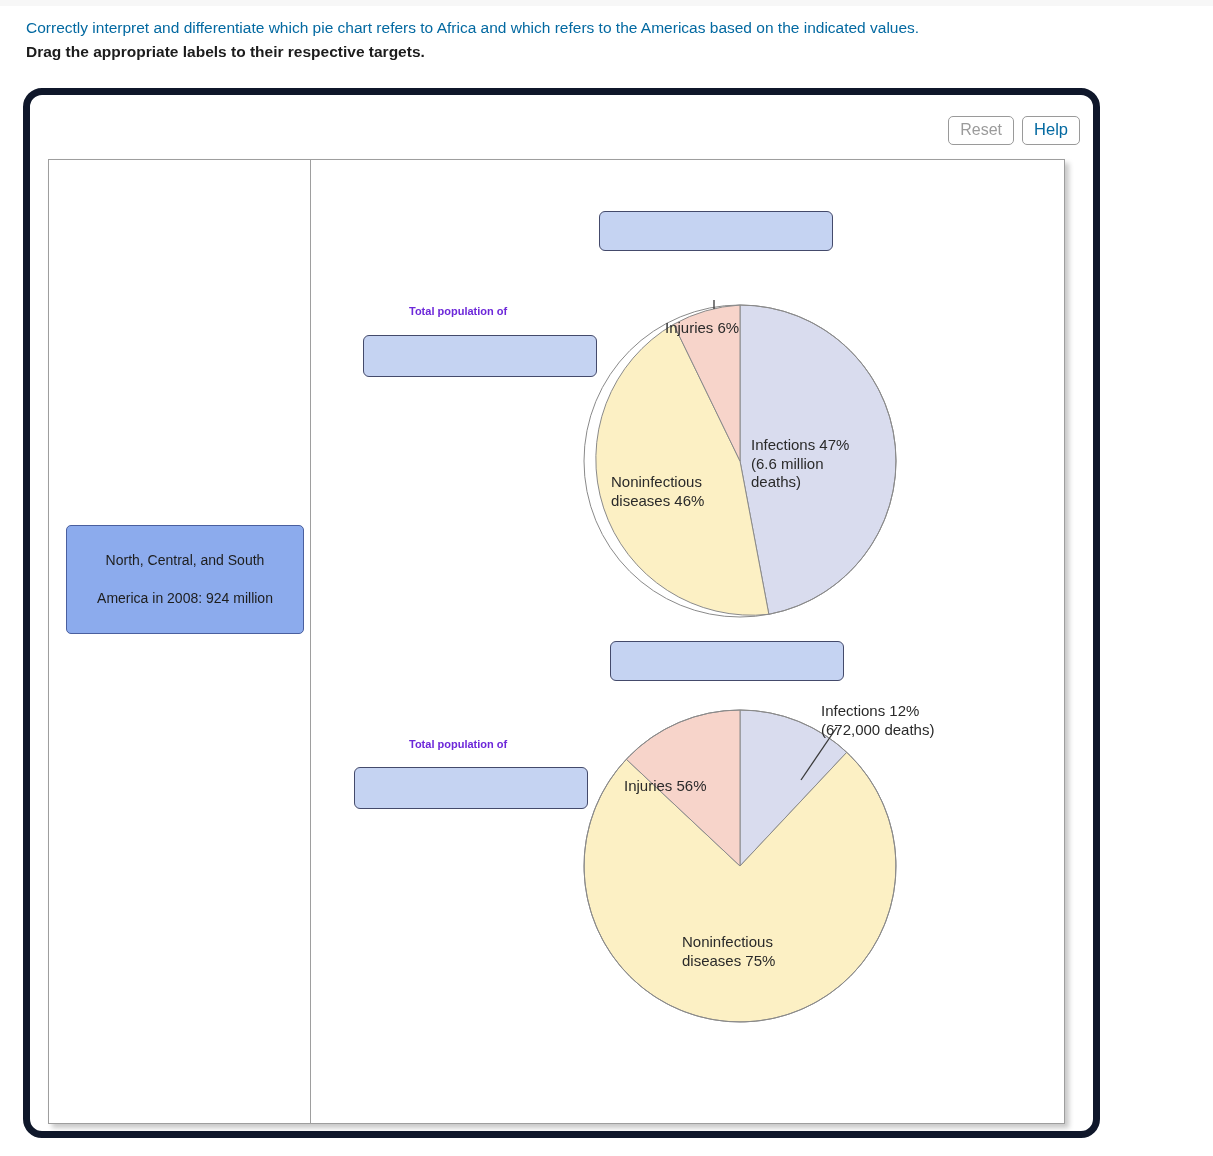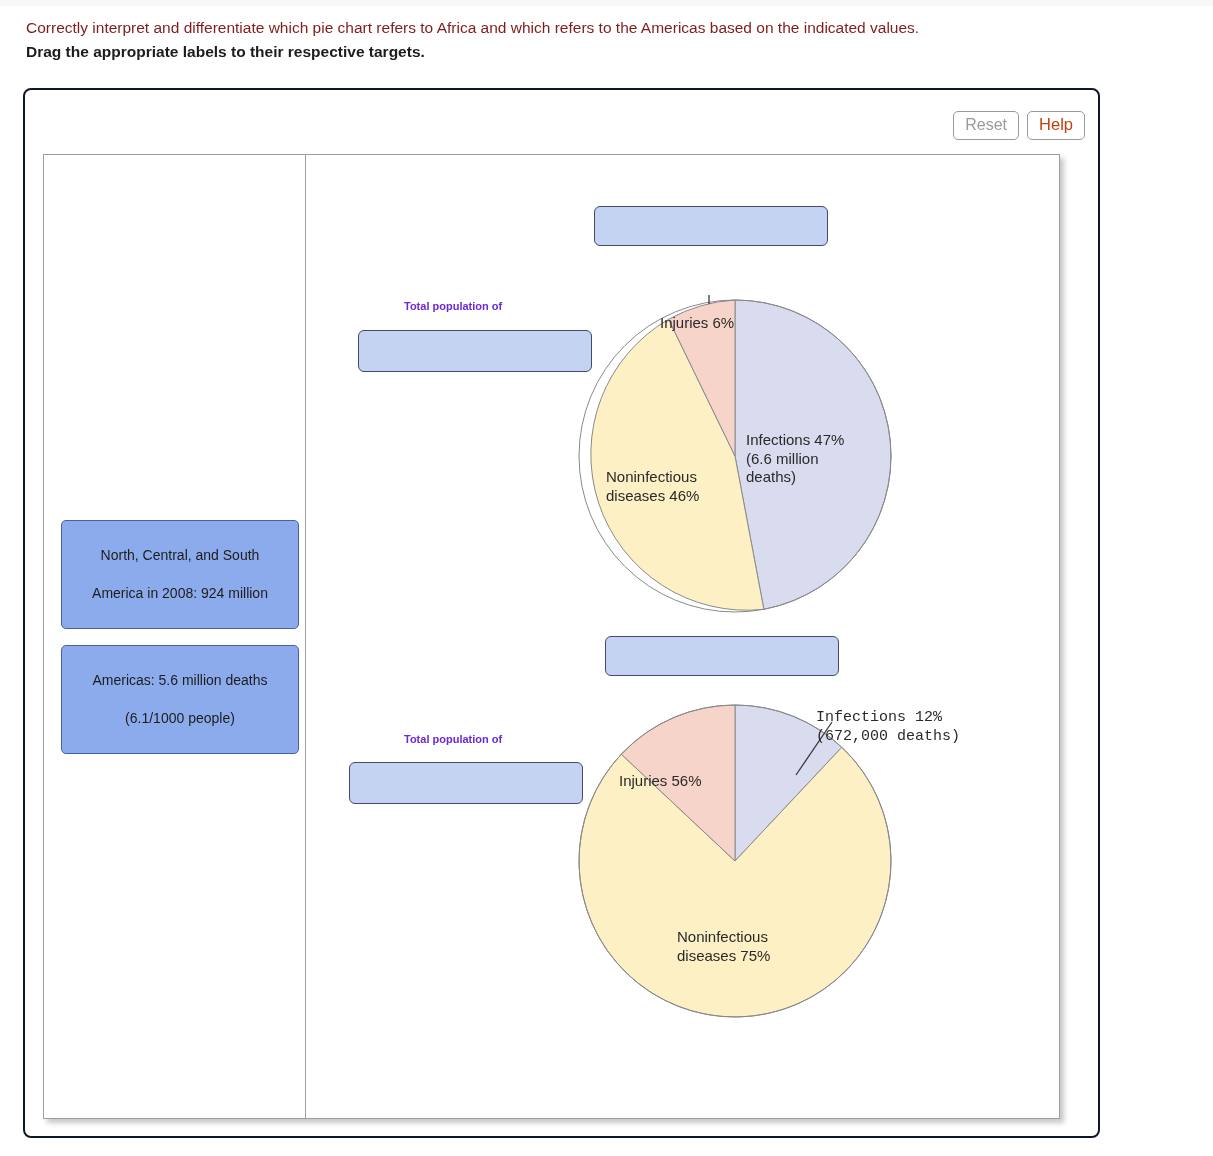--- a/index.html
+++ b/index.html
@@ -22,41 +22,41 @@
     background: #f7f7f7;
   }
   .instructions {
     position: absolute;
     top: 18px;
     left: 26px;
     width: 1120px;
   }
   .instr-line1 {
     font-size: 15.5px;
-    color: #7f1d1d;
+    color: #0369a1;
     line-height: 20px;
     white-space: nowrap;
   }
   .instr-line2 {
     font-size: 15.5px;
     color: #1c1c1c;
     font-weight: bold;
     line-height: 20px;
     margin-top: 4px;
     white-space: nowrap;
   }
 
   .outer-card {
     position: absolute;
     left: 23px;
     top: 88px;
     width: 1077px;
     height: 1050px;
-    border: 2px solid #0f172a;
-    border-radius: 8px;
+    border: 7px solid #0f172a;
+    border-radius: 19px;
     background: #ffffff;
     box-sizing: border-box;
   }
 
   .toolbar {
     position: absolute;
     right: 13px;
     top: 21px;
     display: flex;
     gap: 8px;
@@ -65,21 +65,21 @@
     border: 1px solid #9a9a9a;
     border-radius: 5px;
     background: #ffffff;
     font-family: "Liberation Sans", sans-serif;
     font-size: 16px;
     padding: 3px 11px 5px 11px;
     line-height: 19px;
     cursor: pointer;
   }
   .tool-btn.reset { color: #9b9b9b; }
-  .tool-btn.help  { color: #c2410c; font-size: 16.5px; }
+  .tool-btn.help  { color: #0369a1; font-size: 16.5px; }
 
   .work-panel {
     position: absolute;
     left: 18px;
     top: 64px;
     width: 1017px;
     height: 965px;
     border: 1px solid #9e9e9e;
     background: #ffffff;
     box-sizing: border-box;
@@ -179,26 +179,20 @@
 
         <div class="drag-label">
           <span>
             <span>North, Central, and South</span><br>
             <span>America in 2008: 924 million</span>
           </span>
         </div>
 
 
 
-        <div class="drag-label">
-          <span>
-            <span>Americas: 5.6 million deaths</span><br>
-            <span>(6.1/1000 people)</span>
-          </span>
-        </div>
 
       </div>
     </div>
 
     <div class="canvas-col">
 
       <div class="drop-zone" style="left:288px; top:51px; width:234px; height:40px;"></div>
 
       <div class="pop-label" style="left:98px; top:145px;">Total population of</div>
 
@@ -238,21 +232,21 @@
 
           <path d="M 161 161 L 267.79 47.28 A 156 156 0 1 1 47.28 54.21 Z" fill="#fcf0c4" stroke="#8a8a8a" stroke-width="1"></path>
 
           <path d="M 161 161 L 47.28 54.21 A 156 156 0 0 1 161 5 Z" fill="#f7d4ca" stroke="#8a8a8a" stroke-width="1"></path>
           <circle cx="161" cy="161" r="156" fill="none" stroke="#8a8a8a" stroke-width="1"></circle>
 
           <line x1="222" y1="75" x2="258" y2="22" stroke="#3a3a3a" stroke-width="1.3"></line>
         </svg>
       </div>
 
-      <div class="slice-text" style="left:510px; top:554px;font-family:Liberation Mono, monospace;">Infections 12%
+      <div class="slice-text" style="left:510px; top:542px;">Infections 12%
 (672,000 deaths)</div>
       <div class="slice-text" style="left:313px; top:617px;">Injuries 56%</div>
       <div class="slice-text" style="left:371px; top:773px;">Noninfectious
 diseases 75%</div>
 
     </div>
   </div>
 </div>
 
 </body></html>

